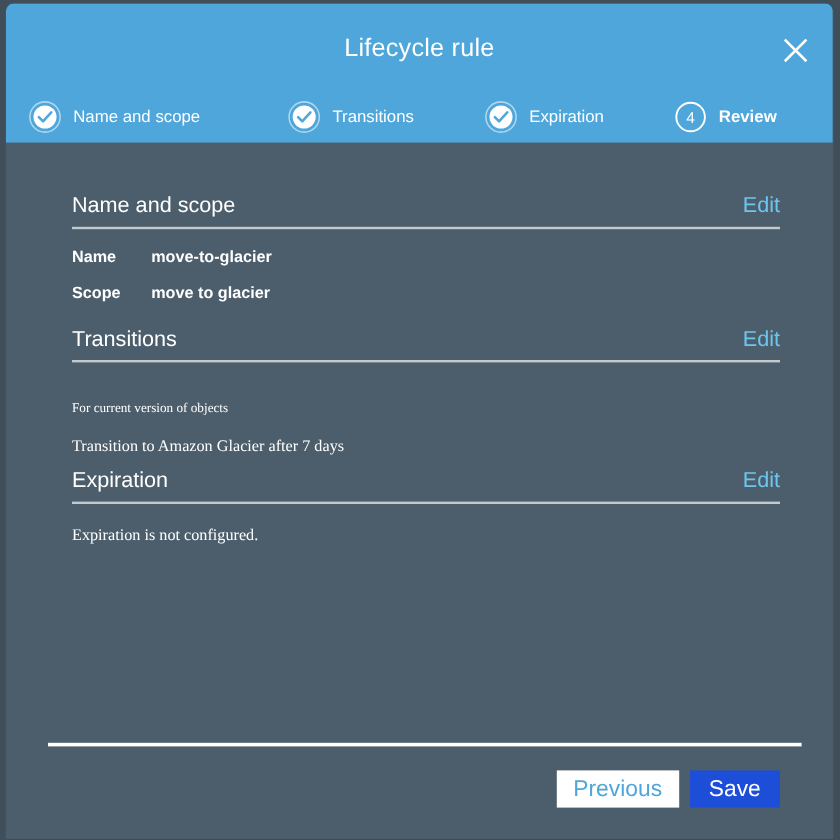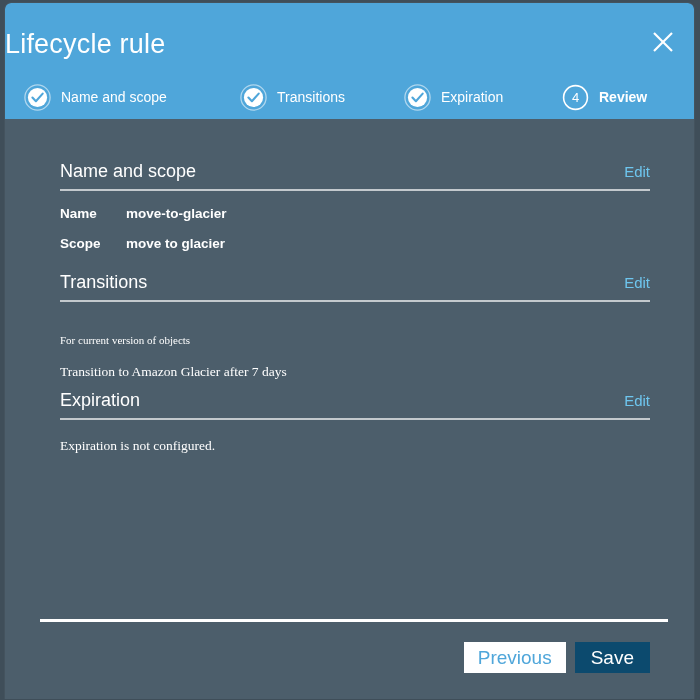--- a/index.html
+++ b/index.html
@@ -34,22 +34,23 @@
     position: relative;
     height: 116px;
     background: #4fa6da;
     border-radius: 6px 6px 0 0;
   }
   .modal-title {
     position: absolute;
     left: 0;
     right: 0;
     top: 26px;
-    color: #ffffff;
-    font-size: 27px;
+    text-align: center;
+    color: #ffffff;
+    font-size: 21px;
     font-weight: 400;
     letter-spacing: .2px;
   }
   .close-button {
     position: absolute;
     right: 14px;
     top: 22px;
     width: 34px;
     height: 34px;
     cursor: pointer;
@@ -123,21 +124,21 @@
     padding-bottom: 7px;
     border-bottom: 2px solid #c3c9cd;
   }
   .section-title {
     color: #ffffff;
     font-size: 18px;
     font-weight: 400;
   }
   .edit-link {
     color: #6ec6ef;
-    font-size: 15px;
+    font-size: 18px;
     cursor: pointer;
   }
 
   .kv-row {
     display: flex;
     align-items: center;
     margin-top: 15px;
     font-size: 13.5px;
     color: #ffffff;
   }
@@ -183,21 +184,21 @@
     padding: 0 14px;
     height: 31px;
     line-height: 31px;
     box-sizing: border-box;
   }
   .btn-secondary {
     background: #ffffff;
     color: #4fa6da;
   }
   .btn-primary {
-    background: #0c4a6e;
+    background: #1d4ed8;
     color: #ffffff;
     padding: 0 16px;
   }
 </style>
 </head>
 <body>
 
 <div class="modal">
 
   <div class="modal-header">

